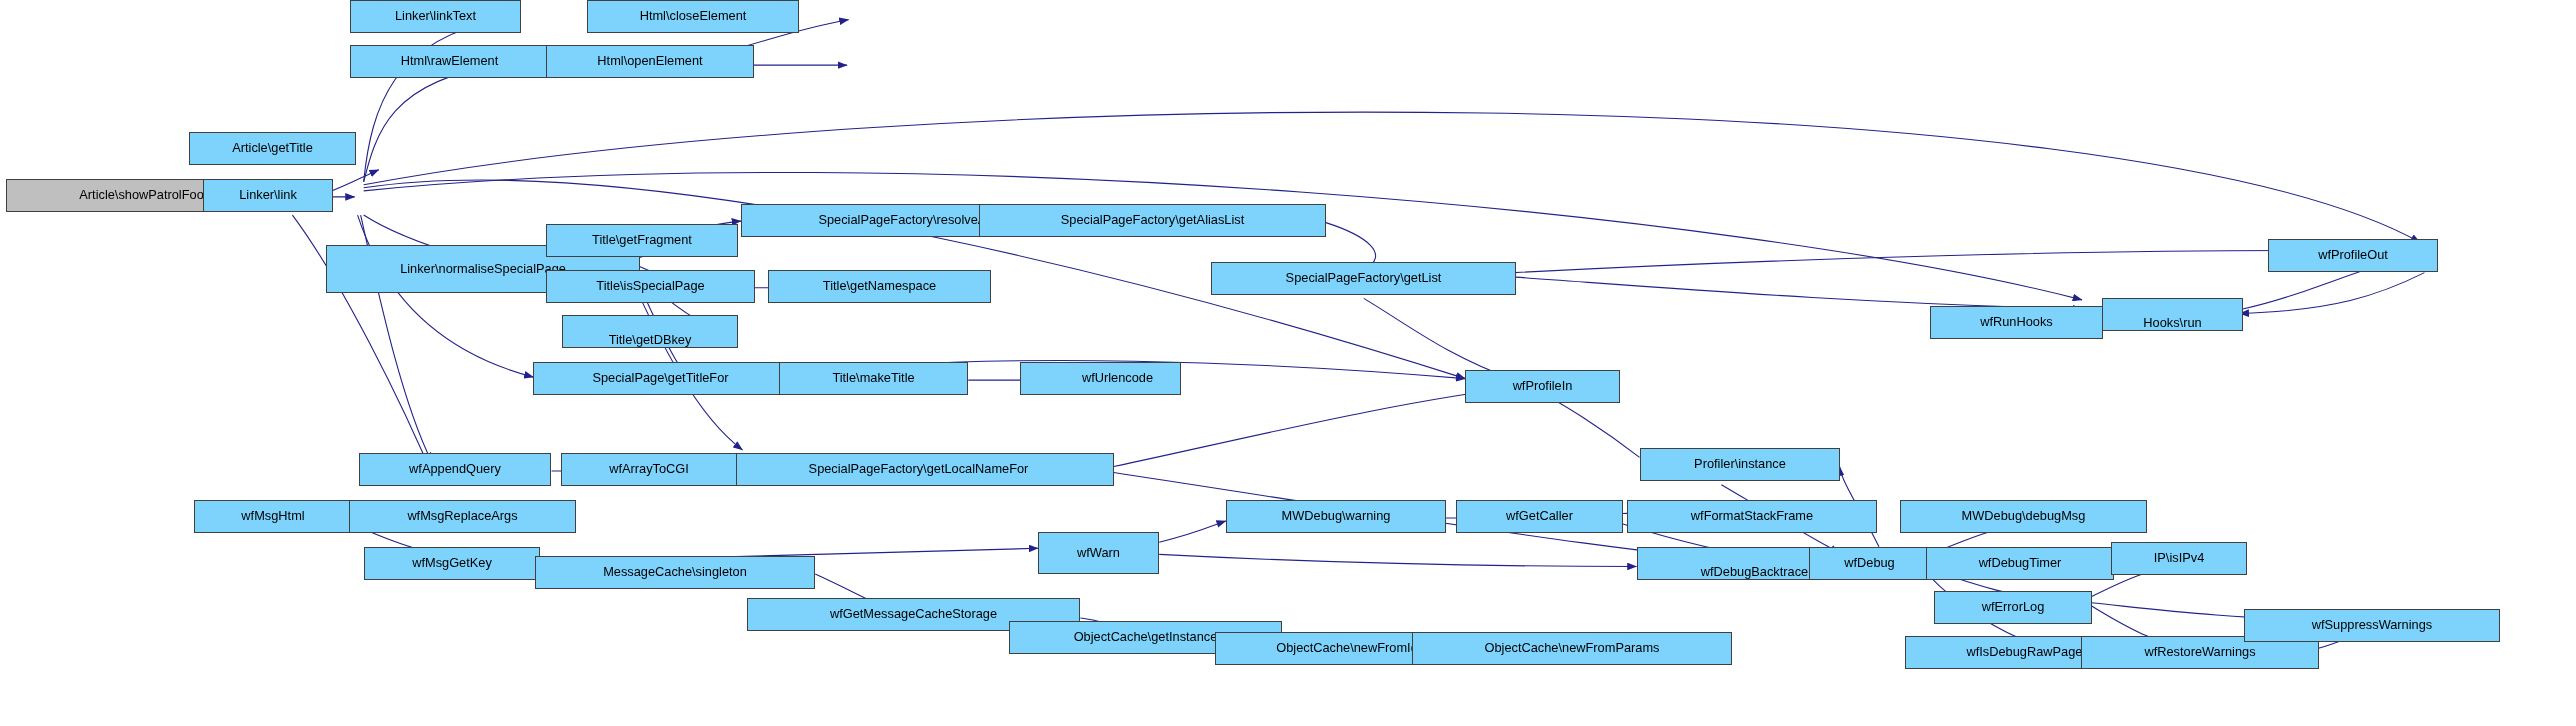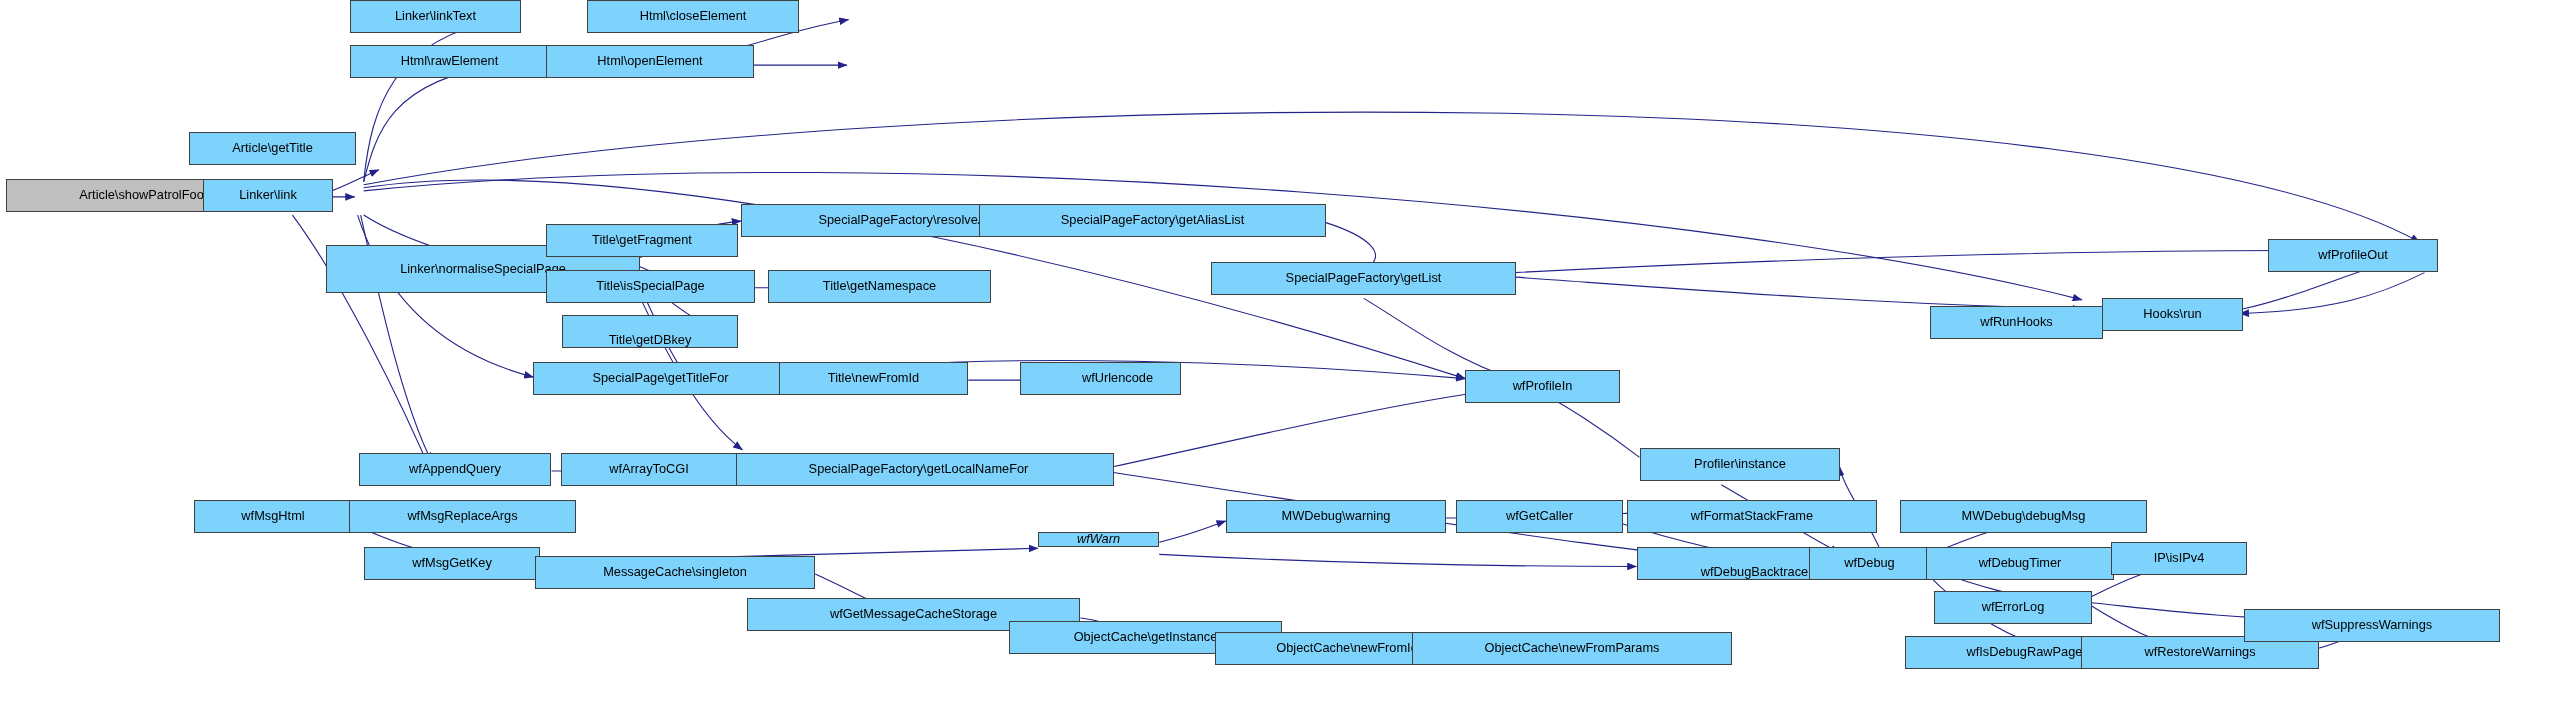--- a/index.html
+++ b/index.html
@@ -152,21 +152,21 @@
       <div class="gnode" style="left: 562px; top: 315px; width: 176px; height: 33px; align-items: flex-end;">
         <span class="lbl">Title\getDBkey</span>
       </div>
       <div class="gnode" style="left: 768px; top: 270px; width: 223px; height: 33px;">
         <span class="lbl">Title\getNamespace</span>
       </div>
       <div class="gnode" style="left: 533px; top: 362px; width: 255px; height: 33px;">
         <span class="lbl">SpecialPage\getTitleFor</span>
       </div>
       <div class="gnode" style="left: 779px; top: 362px; width: 189px; height: 33px;">
-        <span class="lbl">Title\newFromId</span>
+        <span class="lbl">Title\makeTitle</span>
       </div>
       <div class="gnode" style="left: 1020px; top: 362px; width: 161px; height: 33px; padding-left: 34px;">
         <span class="lbl">wfUrlencode</span>
       </div>
       <div class="gnode" style="left: 741px; top: 204px; width: 342px; height: 33px;">
         <span class="lbl">SpecialPageFactory\resolveAlias</span>
       </div>
       <div class="gnode" style="left: 979px; top: 204px; width: 347px; height: 33px;">
         <span class="lbl">SpecialPageFactory\getAliasList</span>
       </div>
@@ -199,21 +199,21 @@
       </div>
       <div class="gnode" style="left: 1009px; top: 621px; width: 273px; height: 33px;">
         <span class="lbl">ObjectCache\getInstance</span>
       </div>
       <div class="gnode" style="left: 1215px; top: 632px; width: 264px; height: 33px;">
         <span class="lbl">ObjectCache\newFromId</span>
       </div>
       <div class="gnode" style="left: 1412px; top: 632px; width: 320px; height: 33px;">
         <span class="lbl">ObjectCache\newFromParams</span>
       </div>
-      <div class="gnode" style="left: 1038px; top: 532px; width: 121px; height: 15px; font-style: italic;">
+      <div class="gnode" style="left: 1038px; top: 532px; width: 121px; height: 42px;">
         <span class="lbl">wfWarn</span>
       </div>
       <div class="gnode" style="left: 1226px; top: 500px; width: 220px; height: 33px;">
         <span class="lbl">MWDebug\warning</span>
       </div>
       <div class="gnode" style="left: 1456px; top: 500px; width: 167px; height: 33px;">
         <span class="lbl">wfGetCaller</span>
       </div>
       <div class="gnode" style="left: 1627px; top: 500px; width: 250px; height: 33px;">
         <span class="lbl">wfFormatStackFrame</span>
@@ -247,21 +247,21 @@
       </div>
       <div class="gnode" style="left: 1640px; top: 448px; width: 200px; height: 33px;">
         <span class="lbl">Profiler\instance</span>
       </div>
       <div class="gnode" style="left: 1465px; top: 370px; width: 155px; height: 33px;">
         <span class="lbl">wfProfileIn</span>
       </div>
       <div class="gnode" style="left: 1930px; top: 298px; width: 173px; height: 33px; margin-top: 8px;">
         <span class="lbl">wfRunHooks</span>
       </div>
-      <div class="gnode" style="left: 2102px; top: 298px; width: 141px; height: 33px;">
+      <div class="gnode" style="left: 2102px; top: 298px; width: 141px; height: 33px; align-items: flex-end;">
         <span class="lbl">Hooks\run</span>
       </div>
       <div class="gnode" style="left: 2268px; top: 239px; width: 170px; height: 33px;">
         <span class="lbl">wfProfileOut</span>
       </div>
     </div>
 </div>
 
 
 </body></html>

